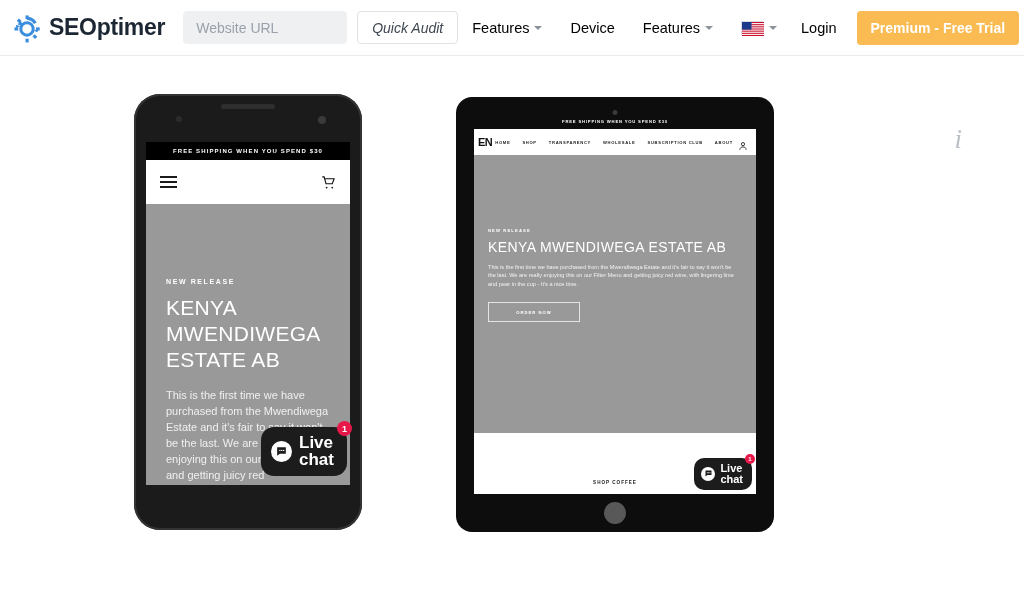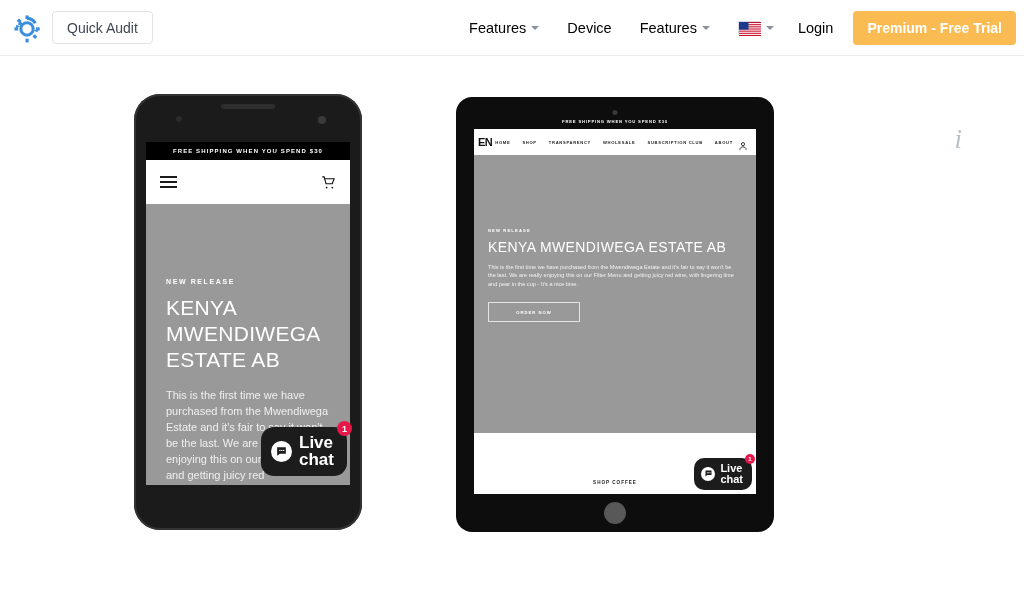--- a/index.html
+++ b/index.html
@@ -42,21 +42,21 @@
   .url-input::placeholder { color: #9aa1ab; }
 
   .quick-audit {
     margin-left: 10px;
     height: 33px; padding: 0 14px;
     background: #ffffff;
     border: 1px solid #dfe2e6;
     border-radius: 4px;
     font-size: 14px; color: #3f4752;
     font-family: "Liberation Sans", sans-serif;
-    cursor: pointer; white-space: nowrap;
+    cursor: pointer; white-space: nowrap; font-style: italic;
   }
 
   .nav { margin-left: auto; display: flex; align-items: center; gap: 0; }
   .nav-item {
     font-size: 14.5px; color: #000000;
     padding: 0 14px; cursor: pointer; white-space: nowrap;
     display: flex; align-items: center; gap: 5px;
   }
   .caret {
     width: 0; height: 0;
@@ -276,22 +276,24 @@
         <rect x="14.4" y="2.6" width="3.4" height="4" fill="#3b8ede"></rect>
         <rect x="14.4" y="27.4" width="3.4" height="4" fill="#3b8ede"></rect>
         <rect x="25.6" y="15.3" width="4" height="3.4" fill="#3b8ede"></rect>
         <rect x="2.6" y="15.3" width="4" height="3.4" fill="#3b8ede"></rect>
         <rect x="6" y="6.4" width="3.4" height="4" transform="rotate(-45 7.7 8.4)" fill="#3b8ede"></rect>
         <rect x="22.7" y="23.2" width="3.4" height="4" transform="rotate(-45 24.4 25.2)" fill="#3b8ede"></rect>
         <path d="M4.5 12.5 8.8 14l-4.6 2.2z" fill="#3b8ede"></path>
         <path d="M27.4 20.5 23.1 19l4.6-2.2z" fill="#3b8ede"></path>
       </svg>
     </span>
+    <span class="brand-text"><span>SEO</span><span class="opt">ptimer</span></span>
   </div>
 
+  <input class="url-input" type="text" placeholder="Website URL" style="">
 
   <button class="quick-audit">Quick Audit</button>
 
   <div class="nav">
     <div class="nav-item">
       <span>Features</span>
       <i class="caret"></i>
     </div>
     <div class="nav-item">
       <span>Device</span>

